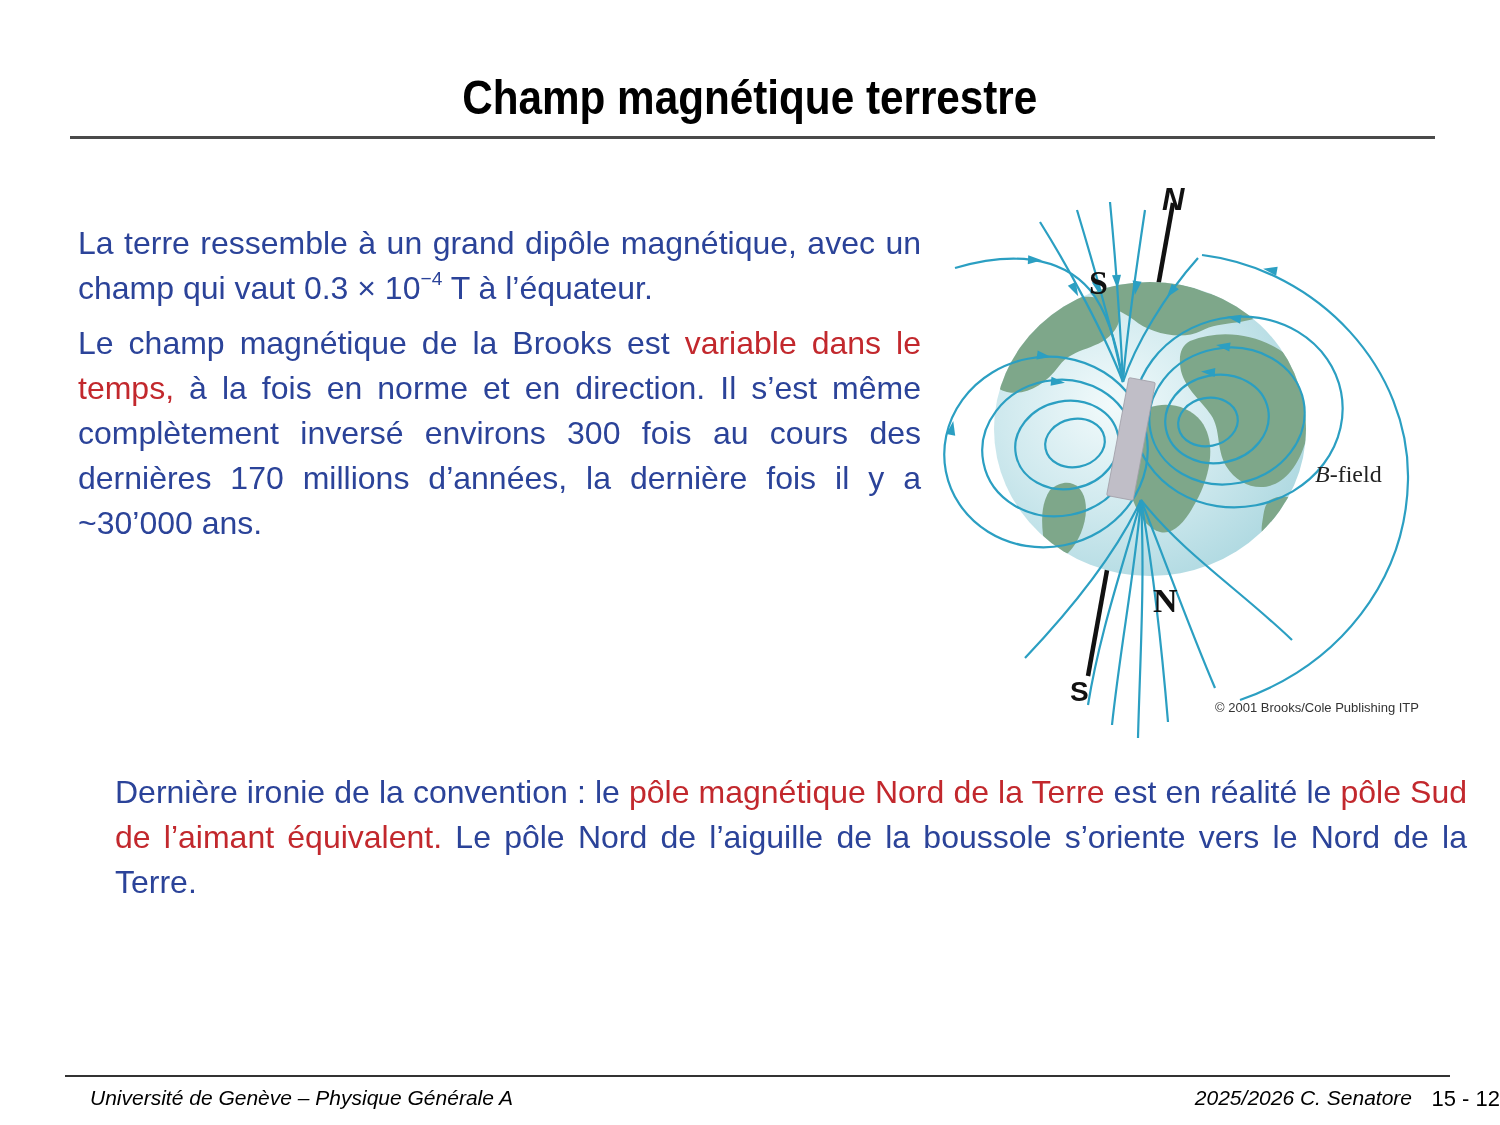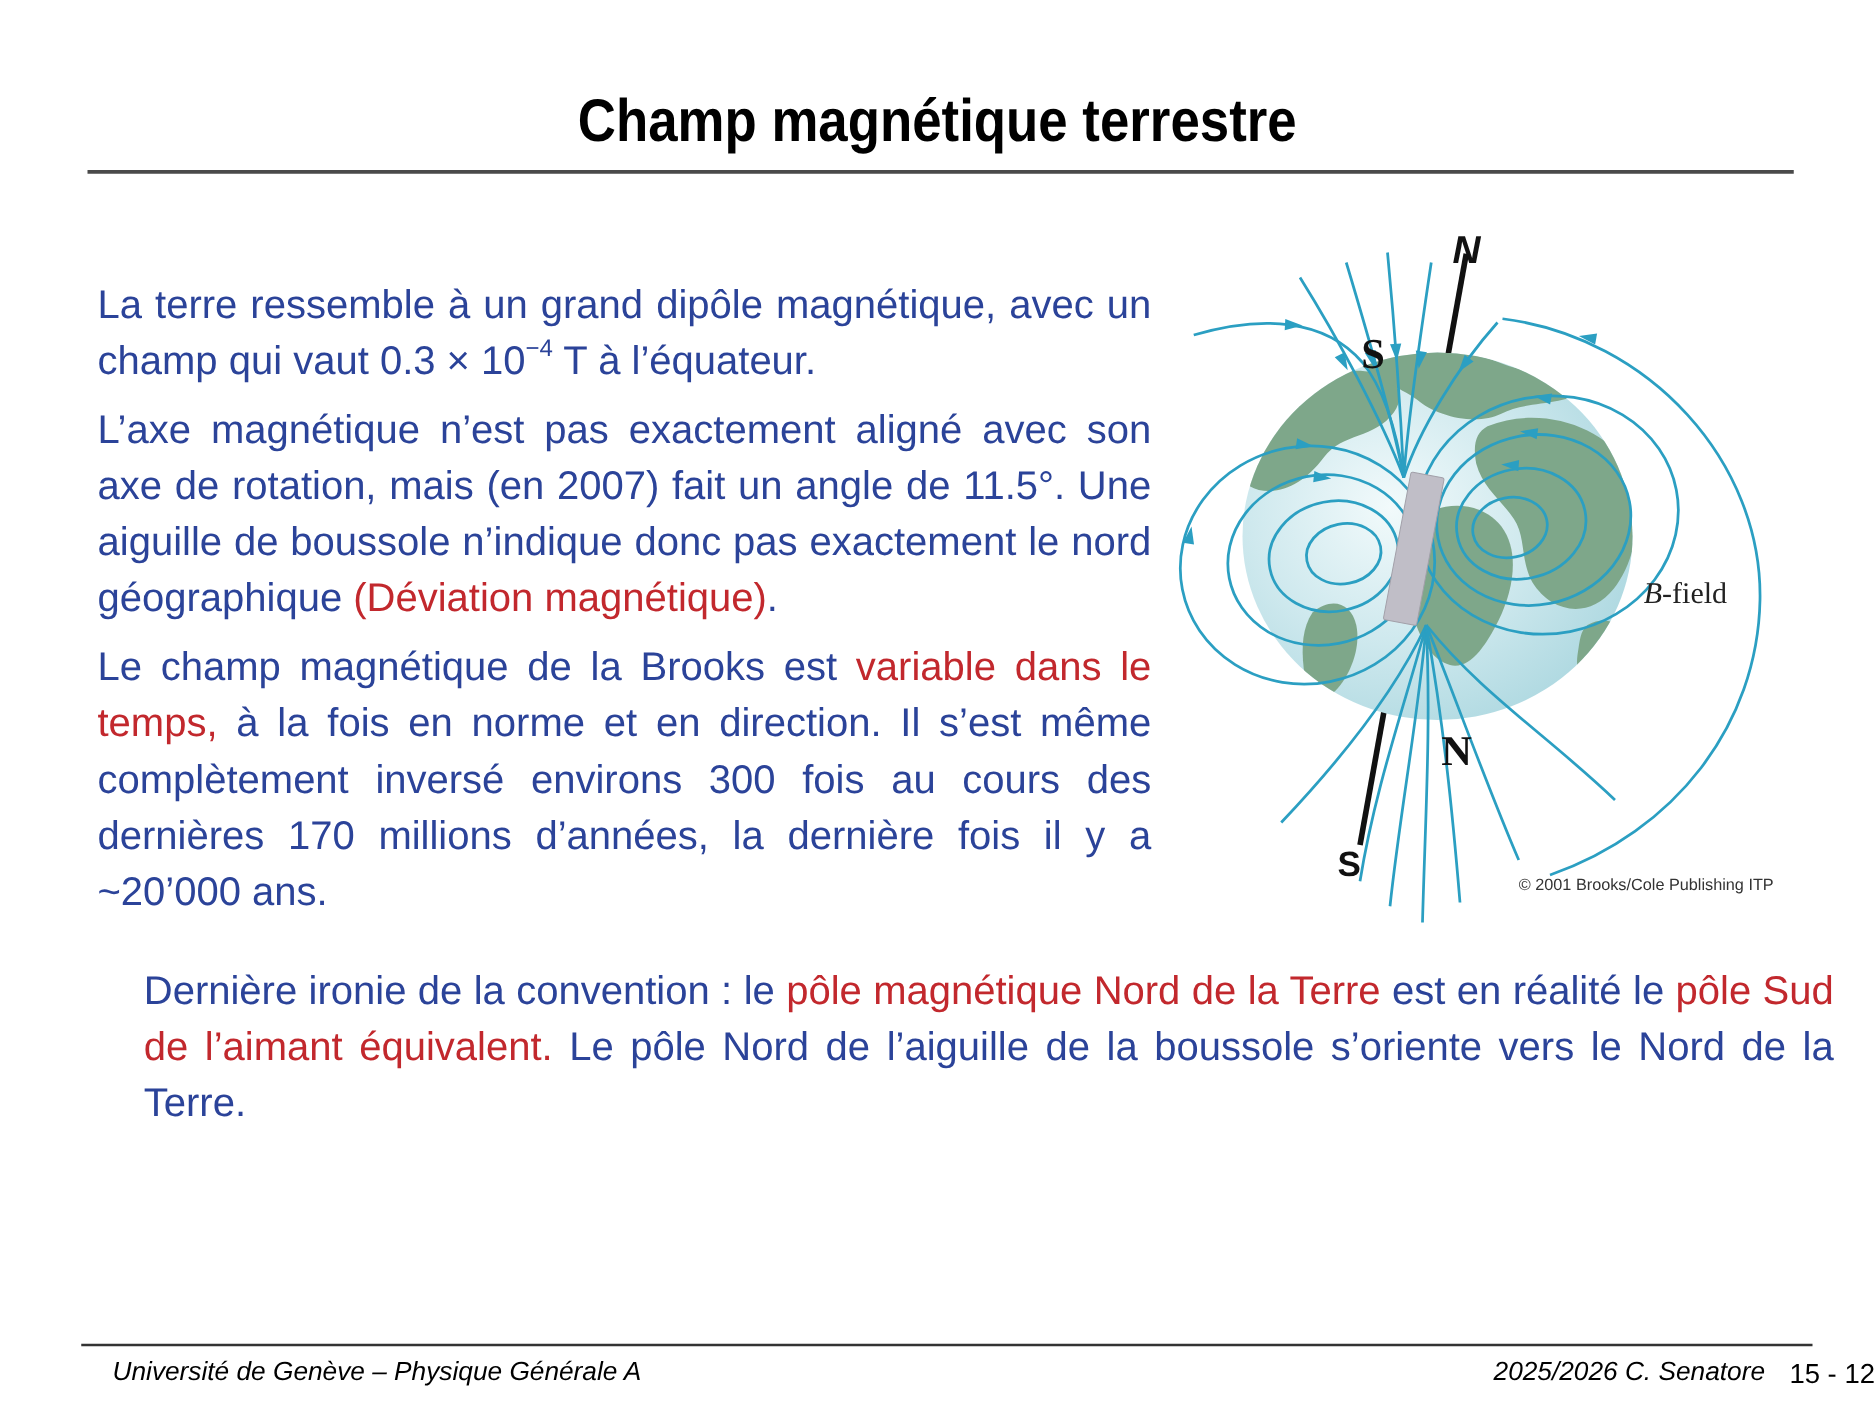--- a/index.html
+++ b/index.html
@@ -46,22 +46,21 @@
 
 <div class="slide">
 
   <div class="title-wrap">
     <span class="title-inner">Champ magnétique terrestre</span>
   </div>
   <div class="title-rule"></div>
 
   <div class="text-col">
     <p><span>La terre ressemble à un grand dipôle magnétique, avec un champ qui vaut 0.3 × 10</span><sup class="seg">−4</sup><span> T à l’équateur.</span></p>
-    <p><span>L’axe magnétique n’est pas exactement aligné avec son axe de rotation, mais (en 2007) fait un angle de 11.5°. Une aiguille de boussole n’indique donc pas exactement le nord géographique </span><span class="red">(Déviation magnétique)</span><span>.</span></p>
-    <p><span>Le champ magnétique de la Brooks est </span><span class="red">variable dans le temps,</span><span> à la fois en norme et en direction. Il s’est même complètement inversé environs 300 fois au cours des dernières 170 millions d’années, la dernière fois il y a ~20’000 ans.</span></p>
+    <p><span>Le champ magnétique de la Brooks est </span><span class="red">variable dans le temps,</span><span> à la fois en norme et en direction. Il s’est même complètement inversé environs 300 fois au cours des dernières 170 millions d’années, la dernière fois il y a ~30’000 ans.</span></p>
   </div>
 
   <div class="bottom-para"><span>Dernière ironie de la convention : le </span><span class="red">pôle magnétique Nord de la Terre</span><span> est en réalité le </span><span class="red">pôle Sud de l’aimant équivalent.</span><span> Le pôle Nord de l’aiguille de la boussole s’oriente vers le Nord de la Terre.</span></div>
 
   <svg class="figure" viewBox="0 0 520 600">
     <defs>
       <radialGradient id="ocean" cx="38%" cy="42%" r="75%">
         <stop offset="0%" style="stop-color:var(--ocean-light)"></stop>
         <stop offset="48%" style="stop-color:var(--ocean-mid)"></stop>
         <stop offset="100%" style="stop-color:var(--ocean-deep)"></stop>

